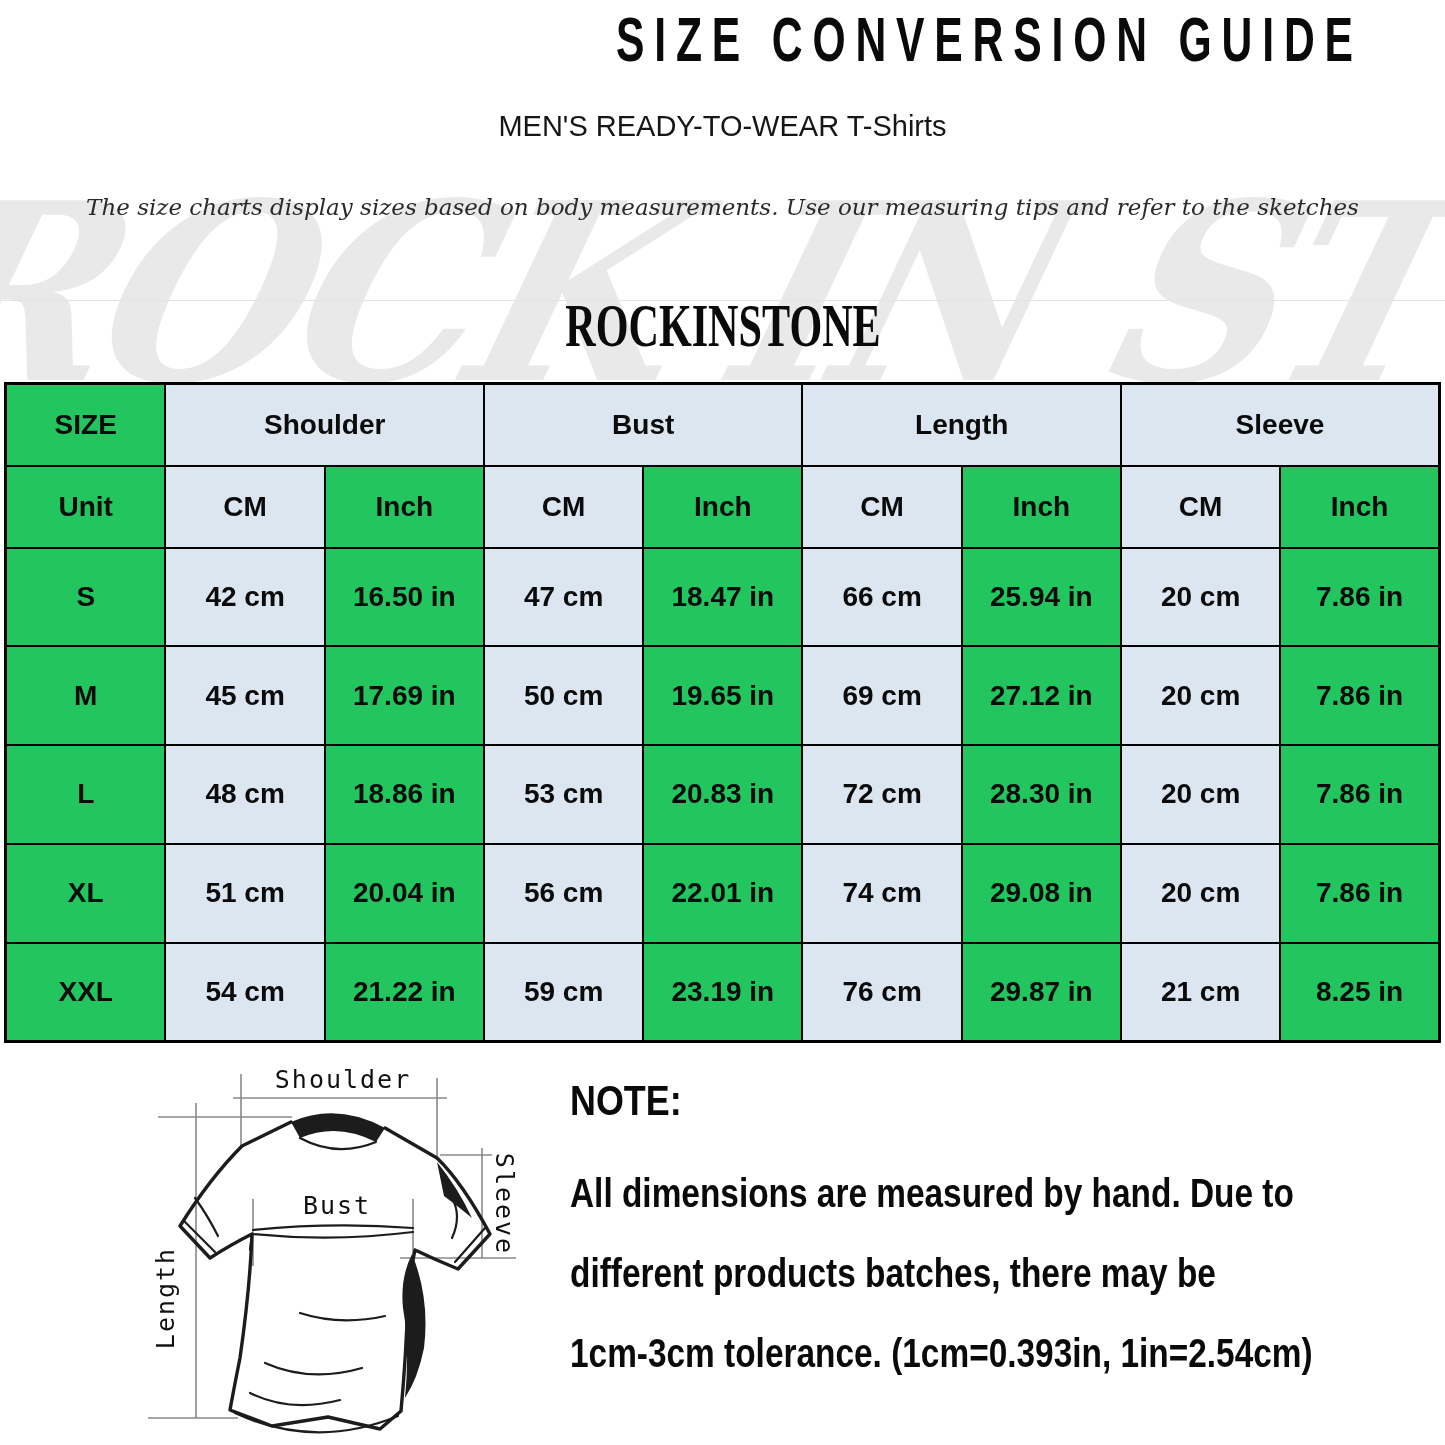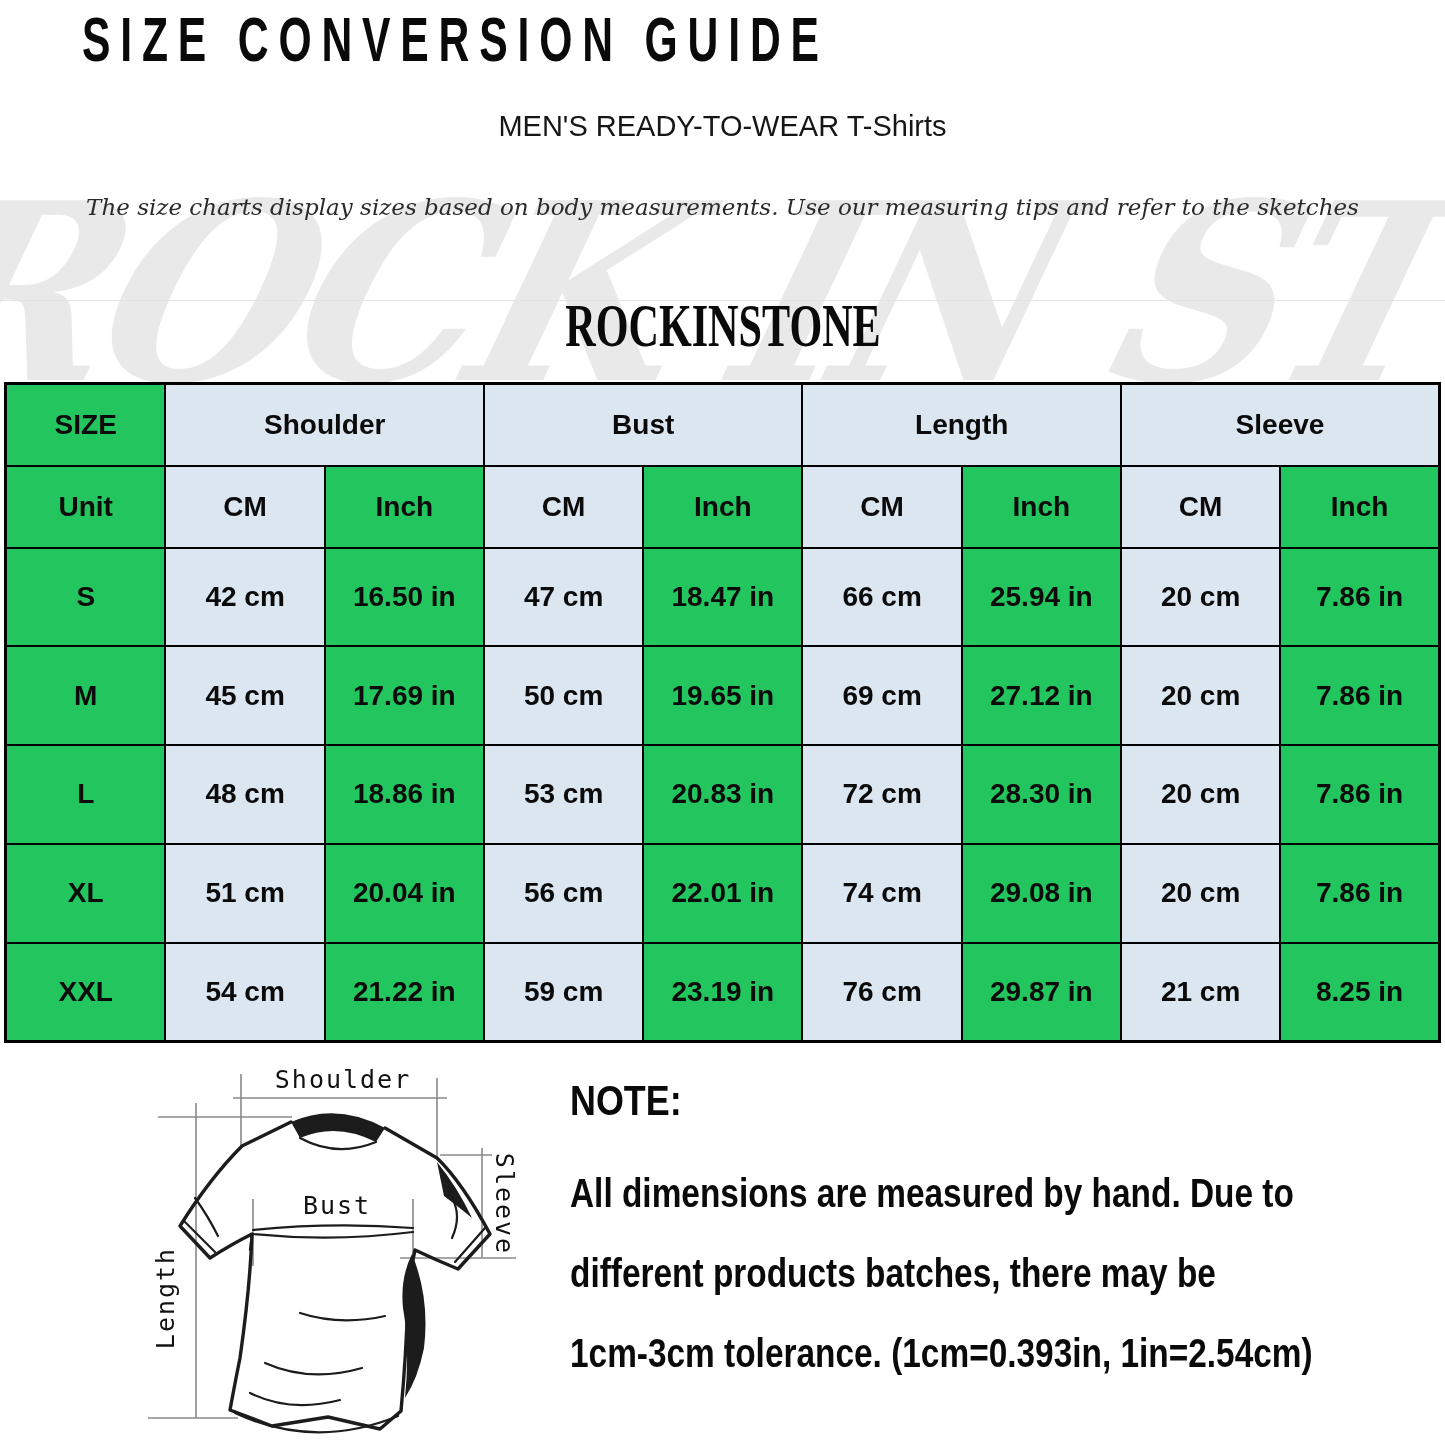--- a/index.html
+++ b/index.html
@@ -11,21 +11,21 @@
   
   .watermark {
     position:absolute; top:148px; left:-30px; width:1540px;
     font-family:"DejaVu Serif", serif; font-style:italic; font-weight:bold;
     font-size:235px; letter-spacing:-10px; white-space:nowrap;
     color:#e9e9e9; transform:skewX(-16deg) scaleY(1.05);
     transform-origin:left top; z-index:0; user-select:none;
   }
   
   .title {
-    position:absolute; top:2px; left:0; width:100%; text-align:left; z-index:2;
+    position:absolute; top:2px; left:0; width:100%; text-align:right; z-index:2;
   }
   .title span {
     display:inline-block; font-weight:bold; font-size:52px; letter-spacing:12px;
     transform:scale(0.82,1.22); transform-origin:center top; white-space:nowrap;
   }
   .subtitle {
     position:absolute; top:110px; left:0; width:100%; text-align:center;
     font-weight:normal; font-size:29px; letter-spacing:0px; color:#161616; z-index:2;
   }
   .desc {

